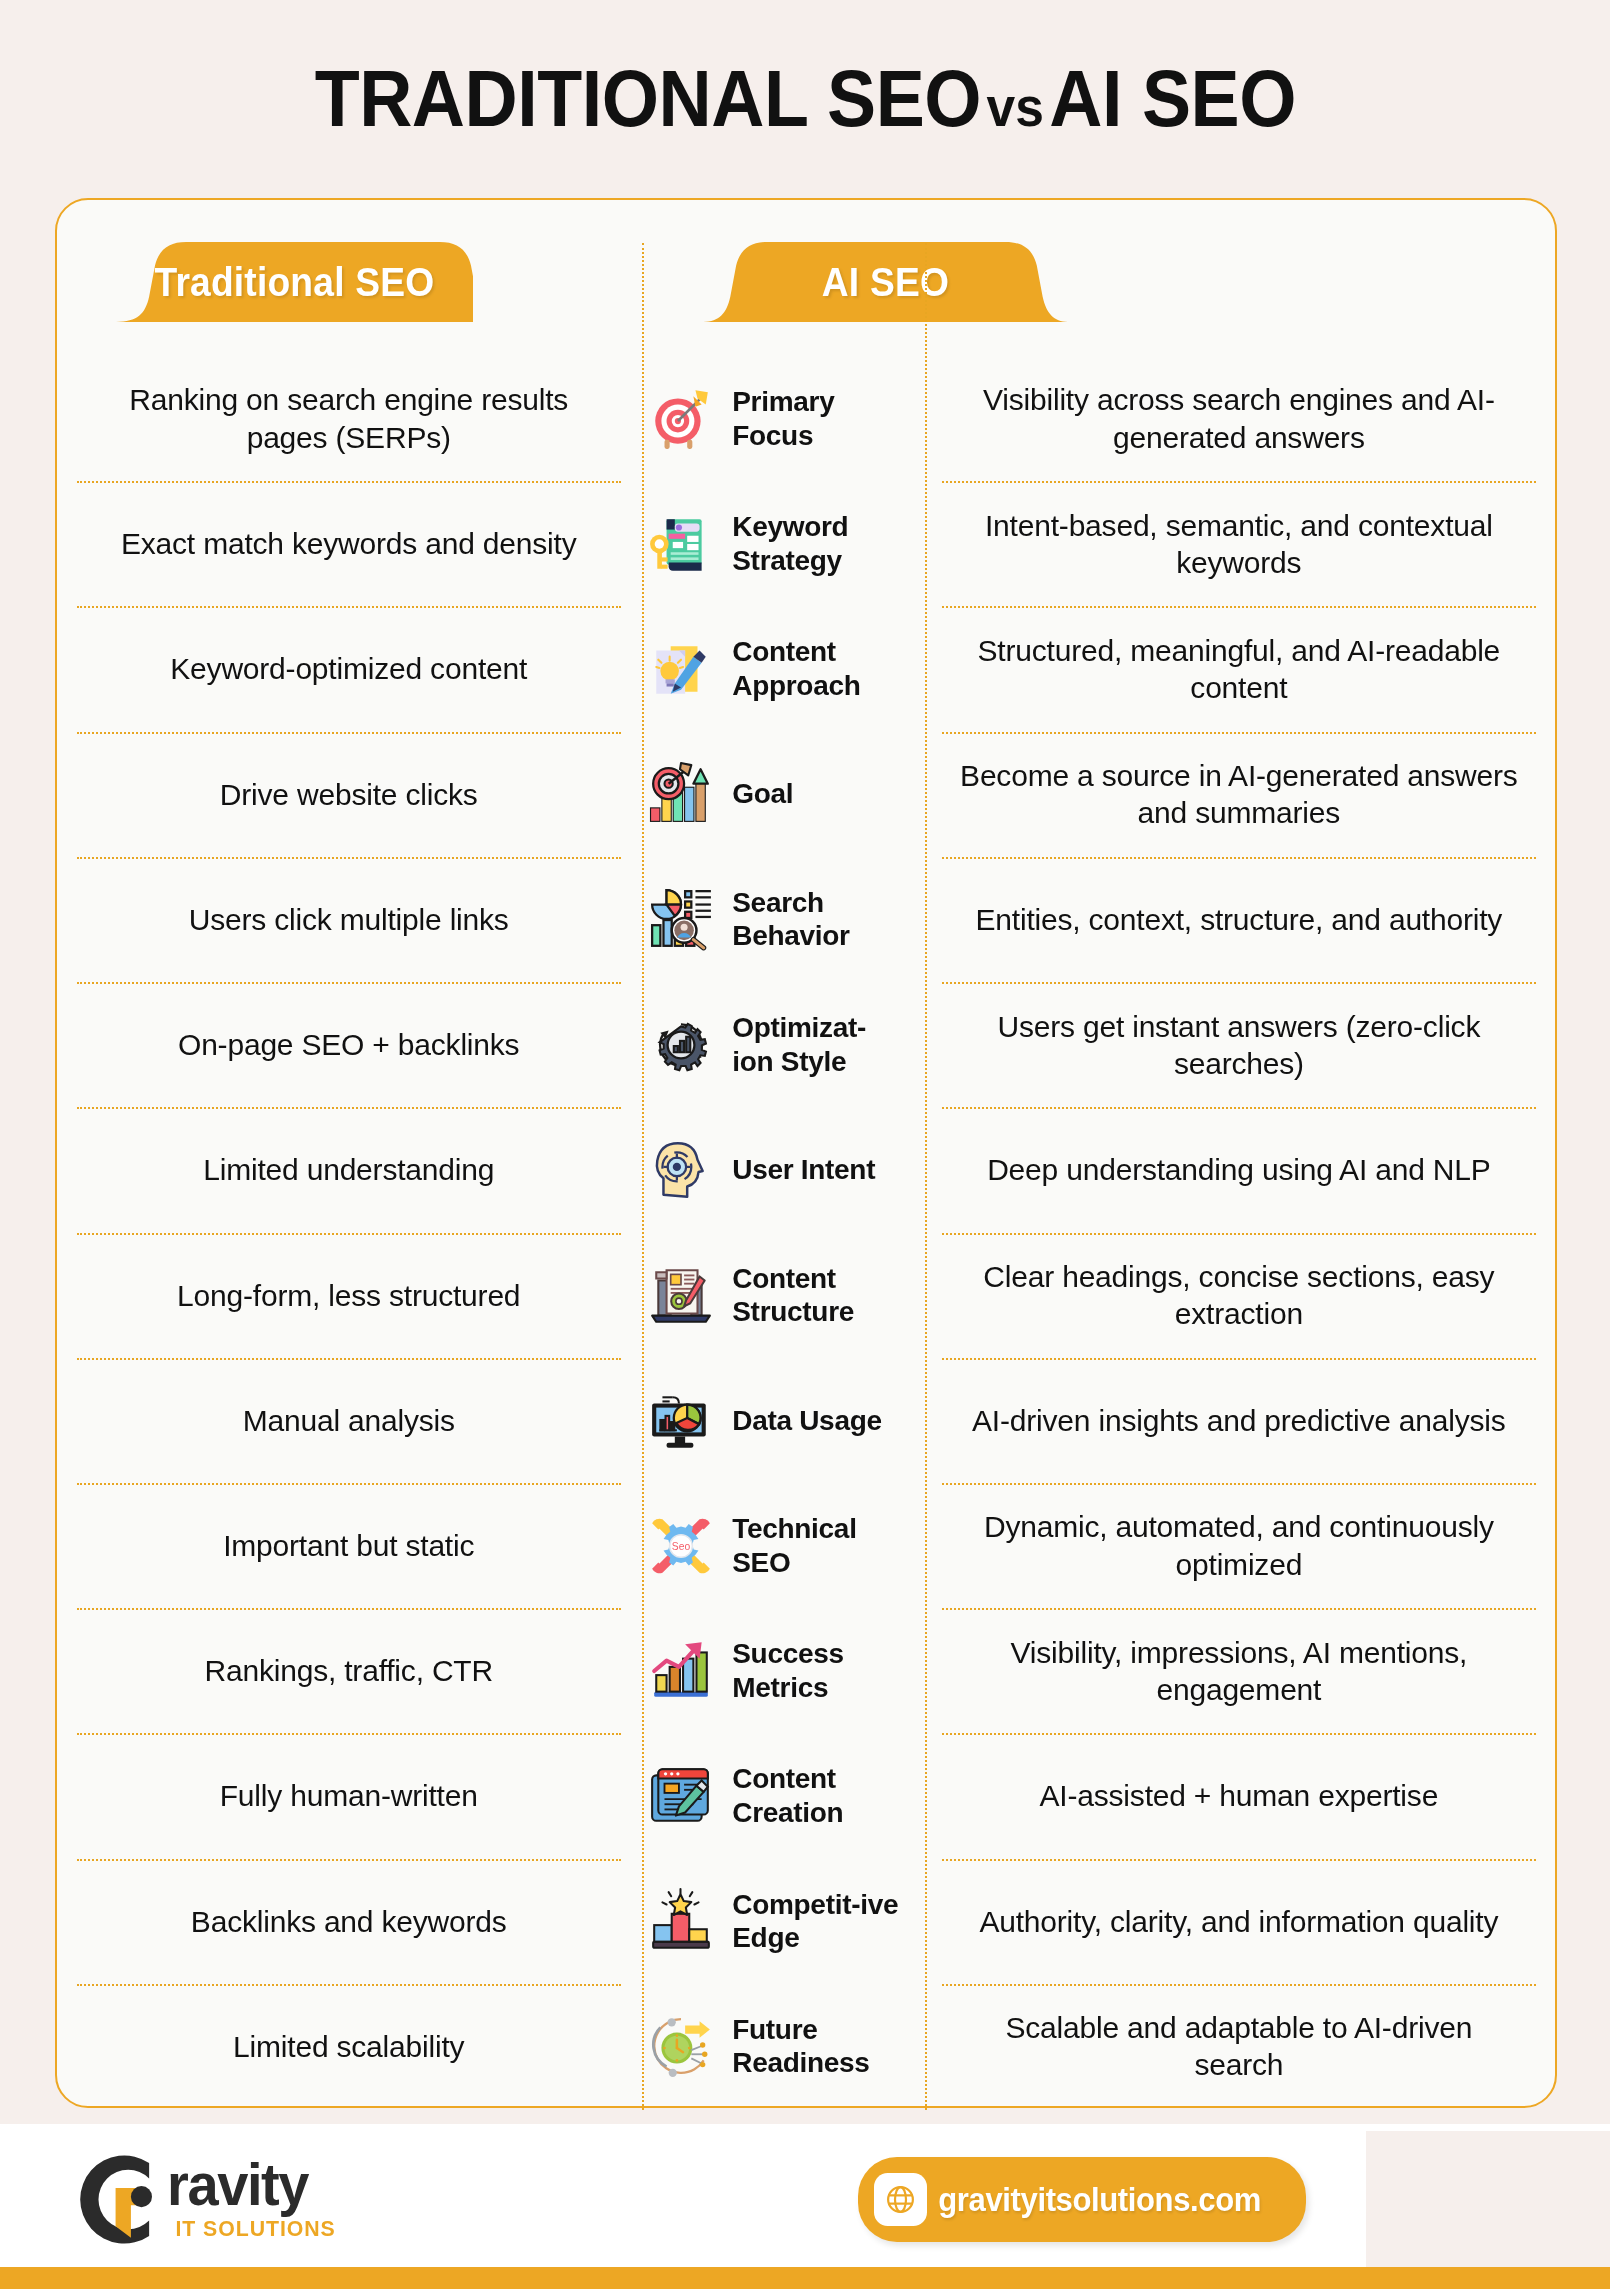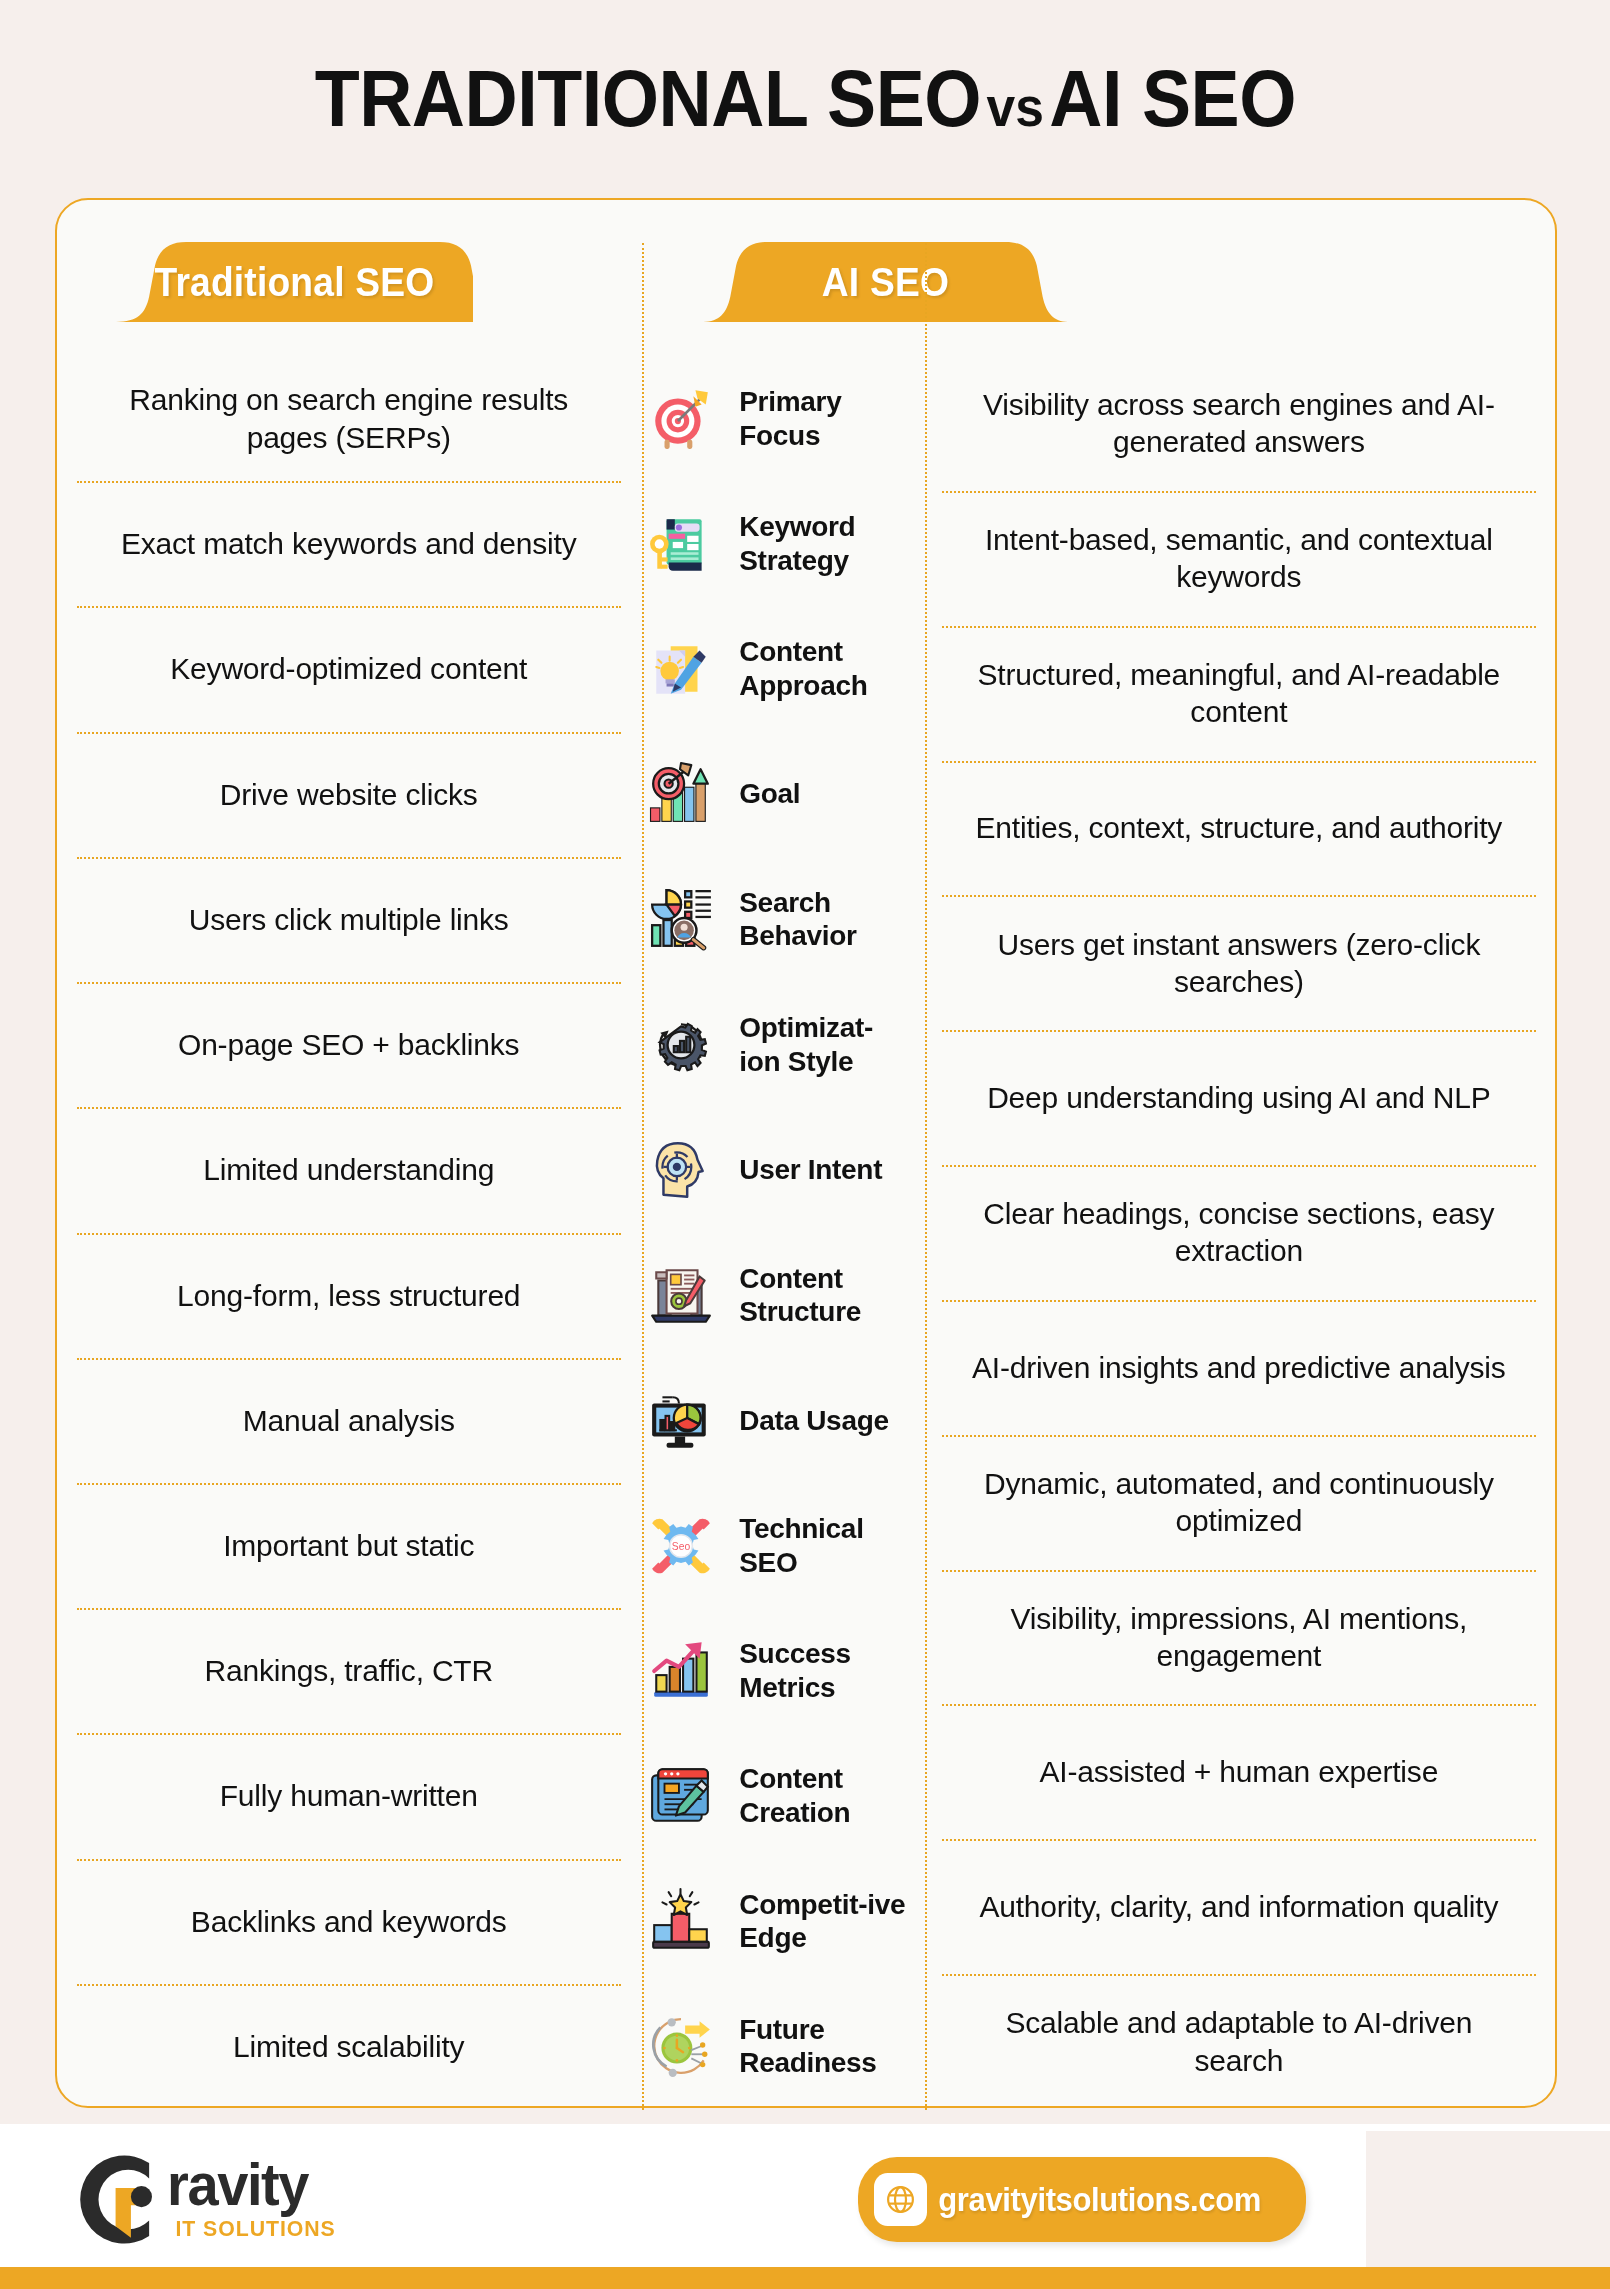--- a/index.html
+++ b/index.html
@@ -158,21 +158,21 @@
     letter-spacing: -0.2px;
   }
 
   
   .aspect-cell {
     flex: 1 1 0;
     display: flex;
     flex-direction: row;
     align-items: center;
     justify-content: flex-start;
-    gap: 25px;
+    gap: 18px;
     padding: 3.9px 5.9px 3.9px 7.8px;
     min-height: 0;
   }
   .aspect-icon {
     width: 66px;
     height: 66px;
     flex: 0 0 66px;
     display: block;
   }
   .aspect-label {
@@ -631,20 +631,23 @@
           <div class="cell">
             <span class="cell-text">Visibility across search engines and AI-generated answers</span>
           </div>
           <div class="cell">
             <span class="cell-text">Intent-based, semantic, and contextual keywords</span>
           </div>
           <div class="cell">
             <span class="cell-text">Structured, meaningful, and AI-readable content</span>
           </div>
           <div class="cell">
+            <span class="cell-text">Become a source in AI-generated answers and summaries</span>
+          </div>
+          <div class="cell">
             <span class="cell-text">Entities, context, structure, and authority</span>
           </div>
           <div class="cell">
             <span class="cell-text">Users get instant answers (zero-click searches)</span>
           </div>
           <div class="cell">
             <span class="cell-text">Deep understanding using AI and NLP</span>
           </div>
           <div class="cell">
             <span class="cell-text">Clear headings, concise sections, easy extraction</span>

